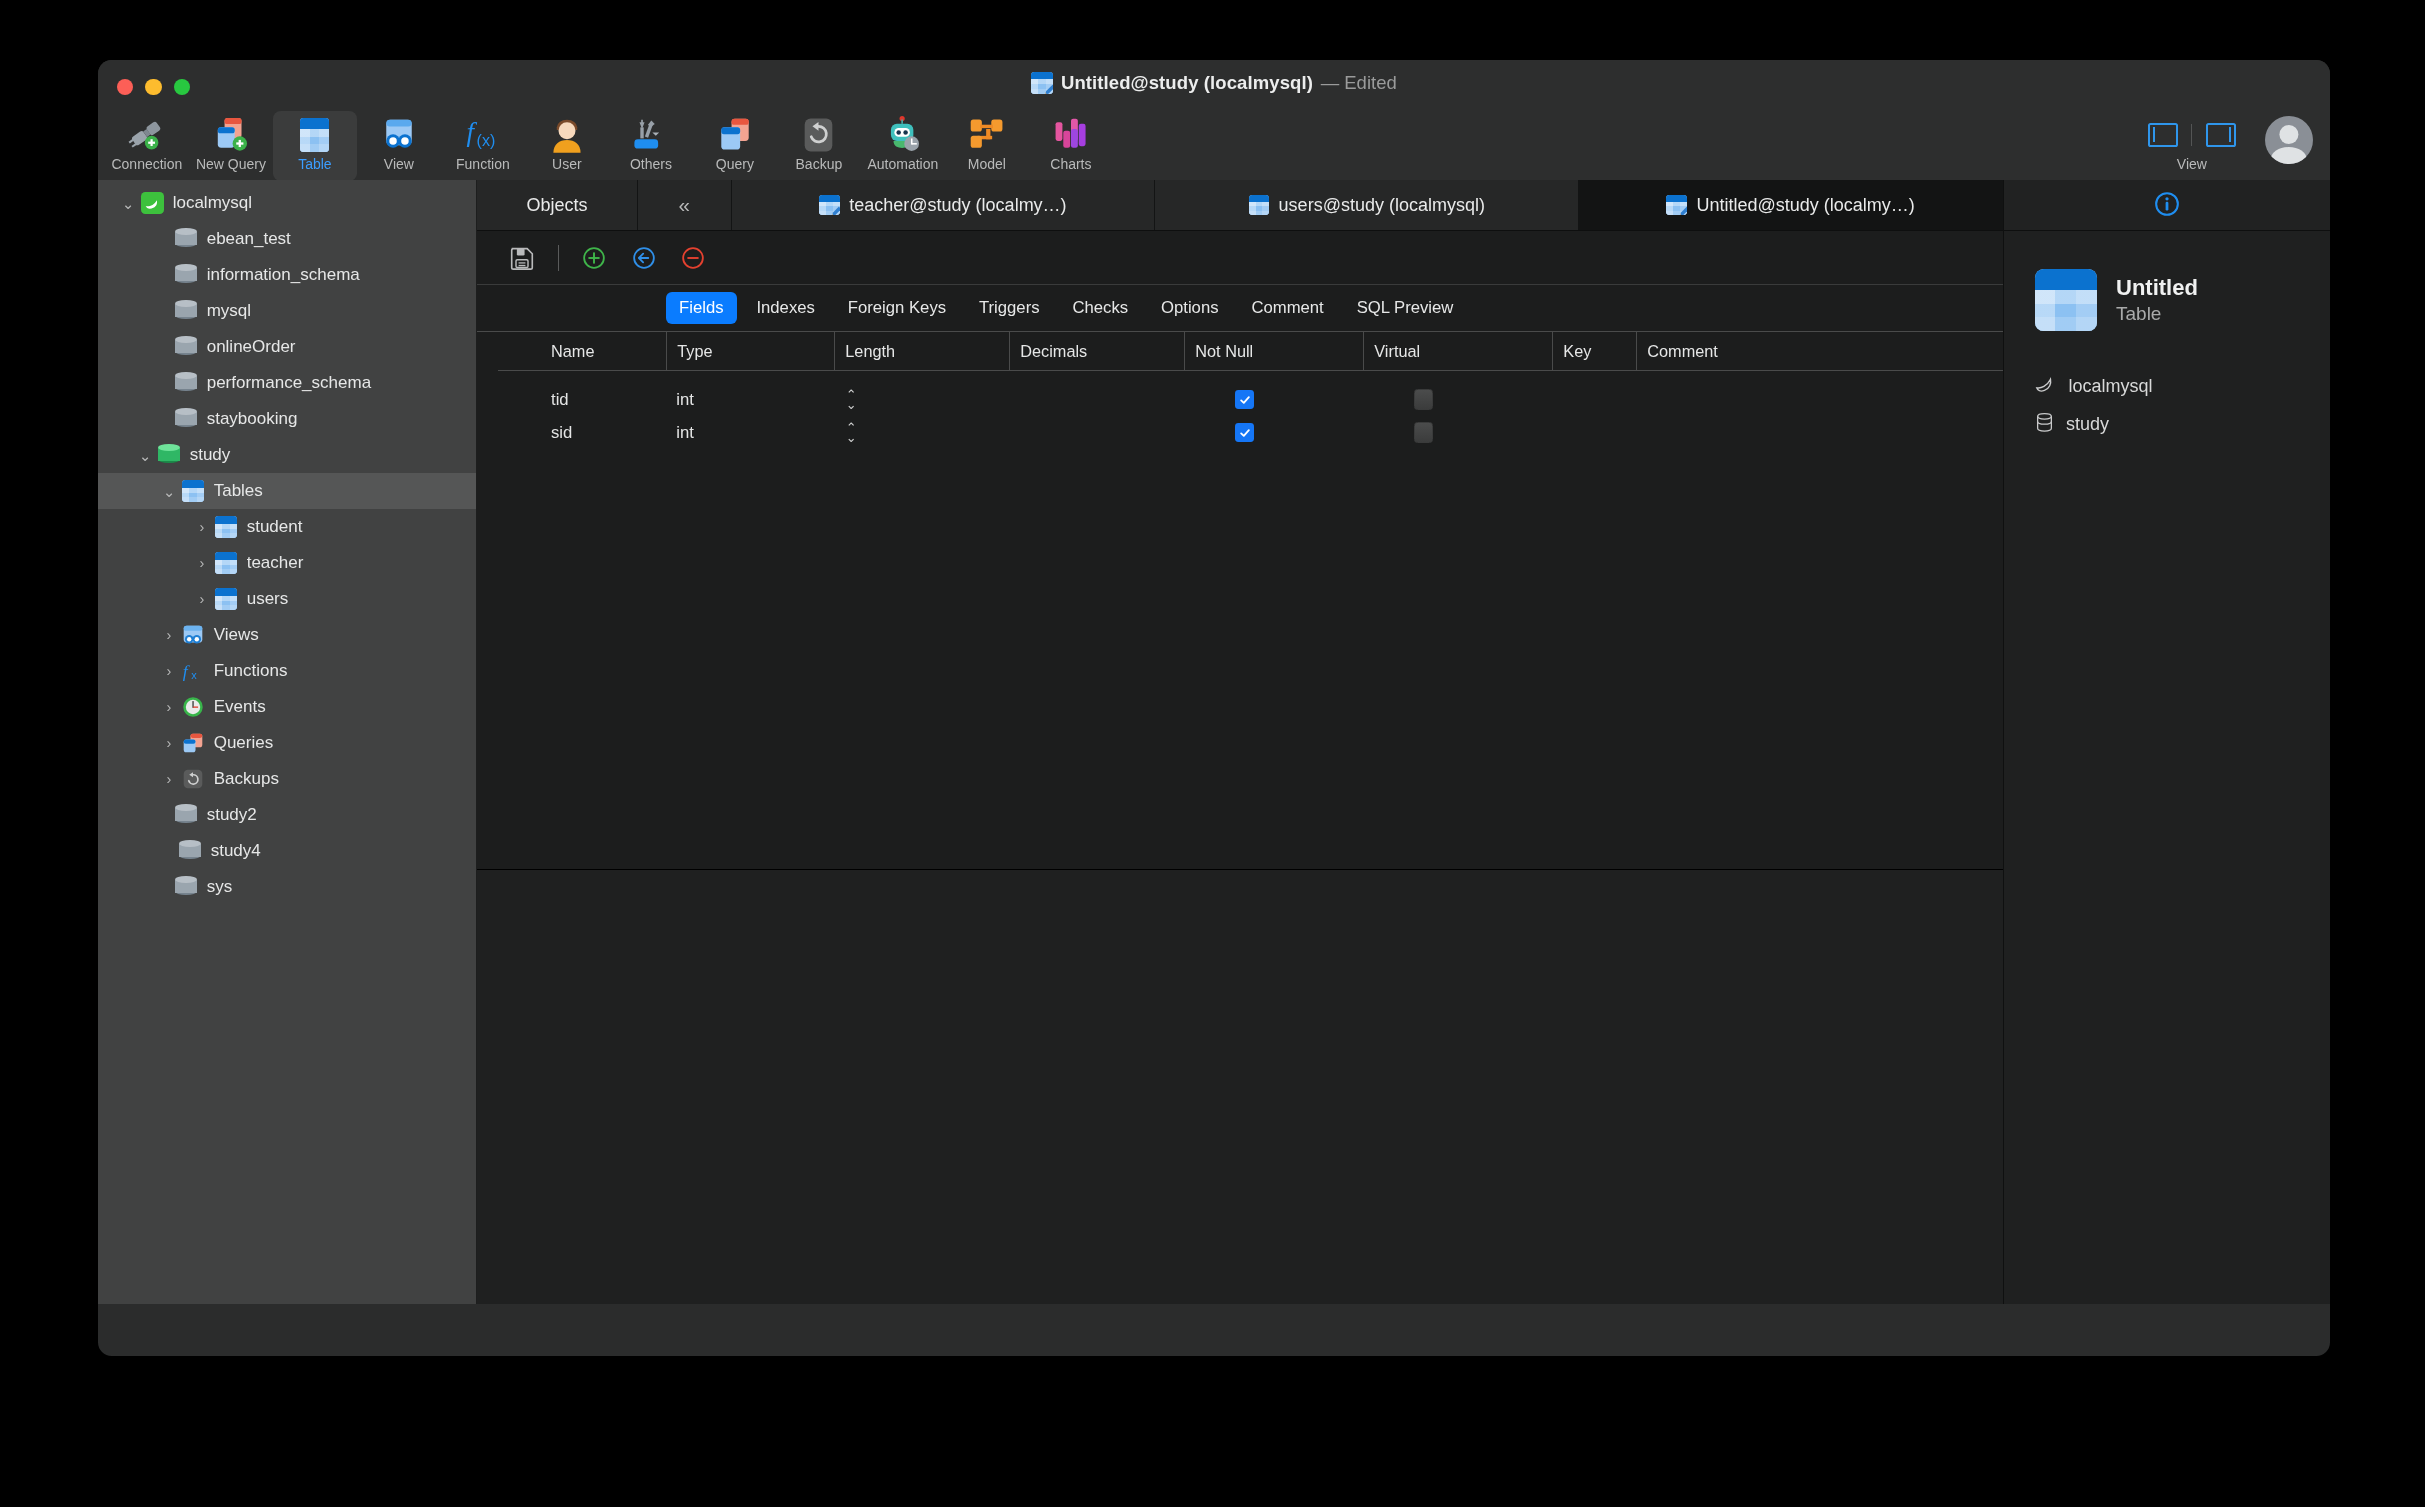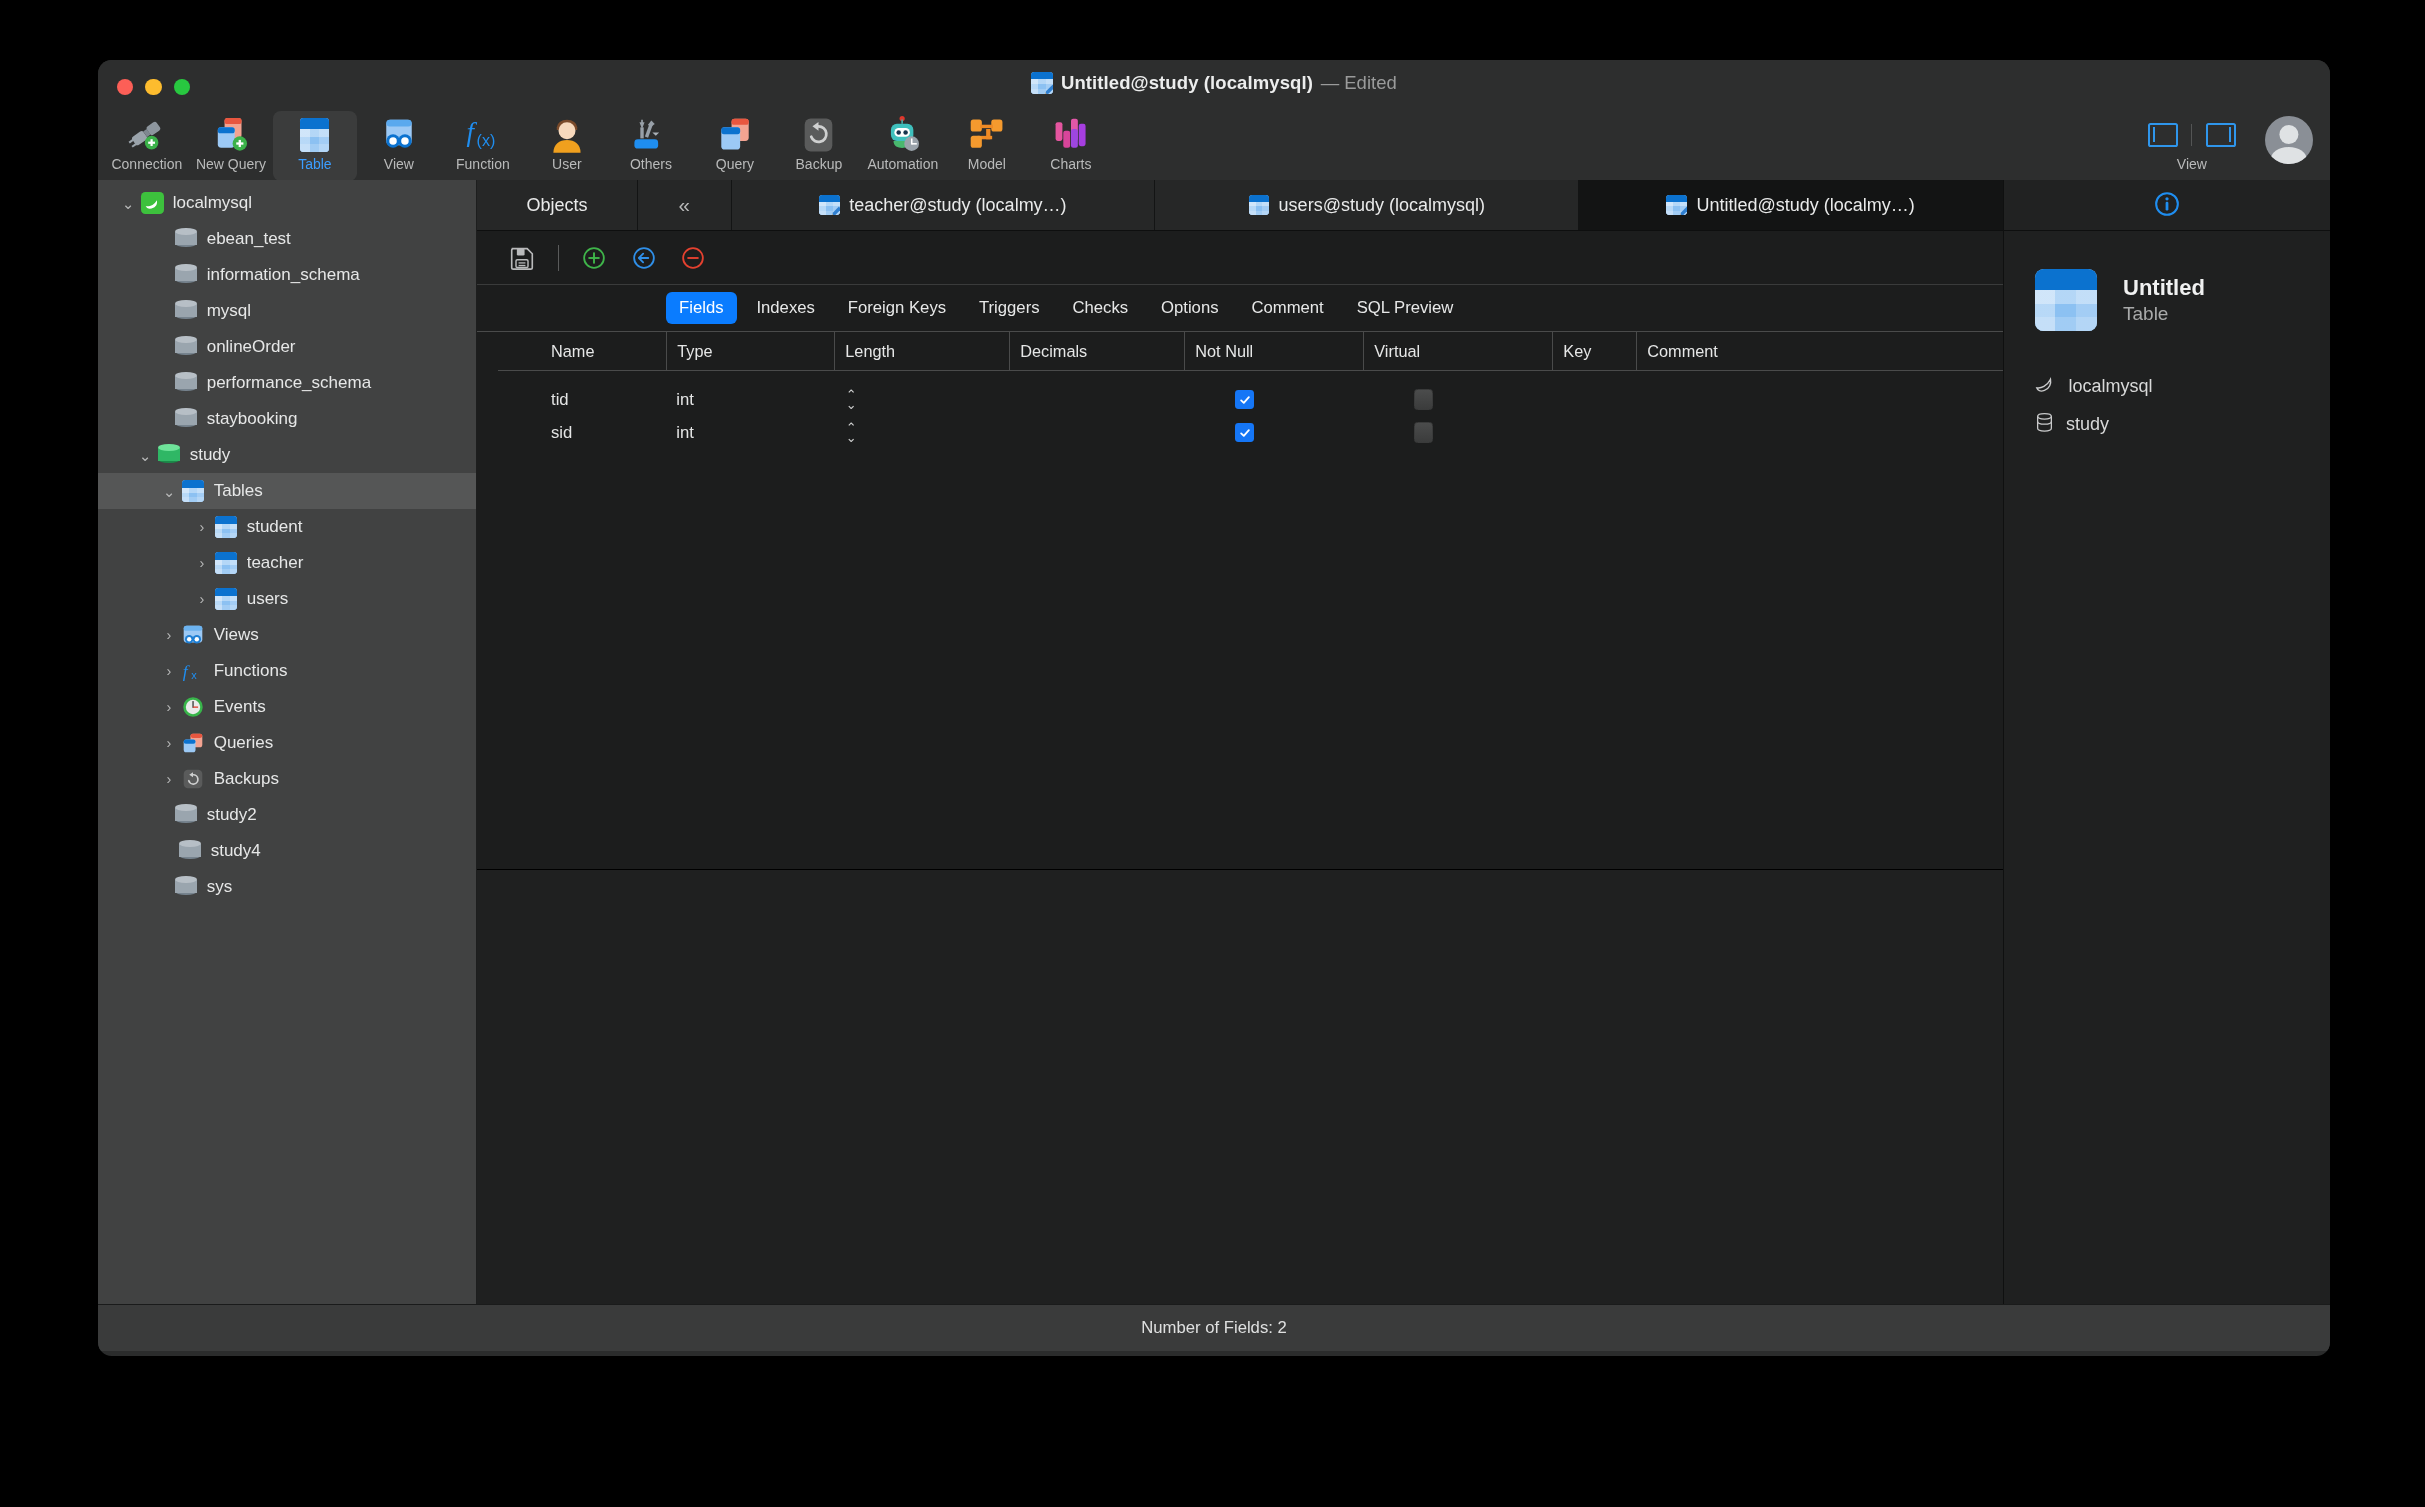--- a/index.html
+++ b/index.html
@@ -93,21 +93,21 @@
   .stepper{width:13.7px;height:22px;display:flex;flex-direction:column;align-items:center;justify-content:center;color:#cfd0d0;line-height:.72;font-size:13px;}
   .chk{width:19px;height:19px;border-radius:3.4px;background:#1576f6;display:flex;align-items:center;justify-content:center;}
   .chk svg{display:block;}
   .vbox{width:17px;height:19px;border-radius:3.4px;background:linear-gradient(#4b4c4c,#3b3c3c);border:0.9px solid #3a3b3b;}
   .lowerpane{flex:1;background:#1f2020;}
 
   
   .inspector{width:326px;background:#1f2020;border-left:0.9px solid #0f1010;display:flex;flex-direction:column;}
   .insp-head{height:50px;display:flex;align-items:center;justify-content:center;border-bottom:0.9px solid #0e0f0f;background:#212222;}
   .insp-body{flex:1;padding:38px 31px;}
-  .insp-title-row{display:flex;align-items:center;gap:26px;}
+  .insp-title-row{display:flex;align-items:center;gap:19px;}
   .insp-name{font-size:22px;font-weight:bold;color:#f0f1f1;line-height:1.15;}
   .insp-sub{font-size:19px;color:#a9aaaa;margin-top:3.4px;}
   .insp-meta{margin-top:43px;display:flex;flex-direction:column;gap:13.7px;}
   .meta-row{display:flex;align-items:center;gap:12px;font-size:18px;color:#d8d9d9;}
 
   
   .statusbar{height:46px;background:#3a3b3b;border-top:0.9px solid #1a1b1b;display:flex;align-items:center;justify-content:center;}
   .status-txt{font-size:16.7px;color:#dfe0e0;}
 </style>
 </head>
@@ -739,19 +739,16 @@
                 <path d="M3 11 a8 3.2 0 0 0 16 0" fill="none" stroke="#c9cacb" stroke-width="1.4"></path>
               </svg>
             </span>
             <span>study</span>
           </div>
         </div>
       </div>
     </div>
   </div>
 
-  <div class="statusbar">
-    <span class="status-txt">Number of Fields: 2</span>
-  </div>
 
 </div>
 </div>
 
 
 </body></html>

